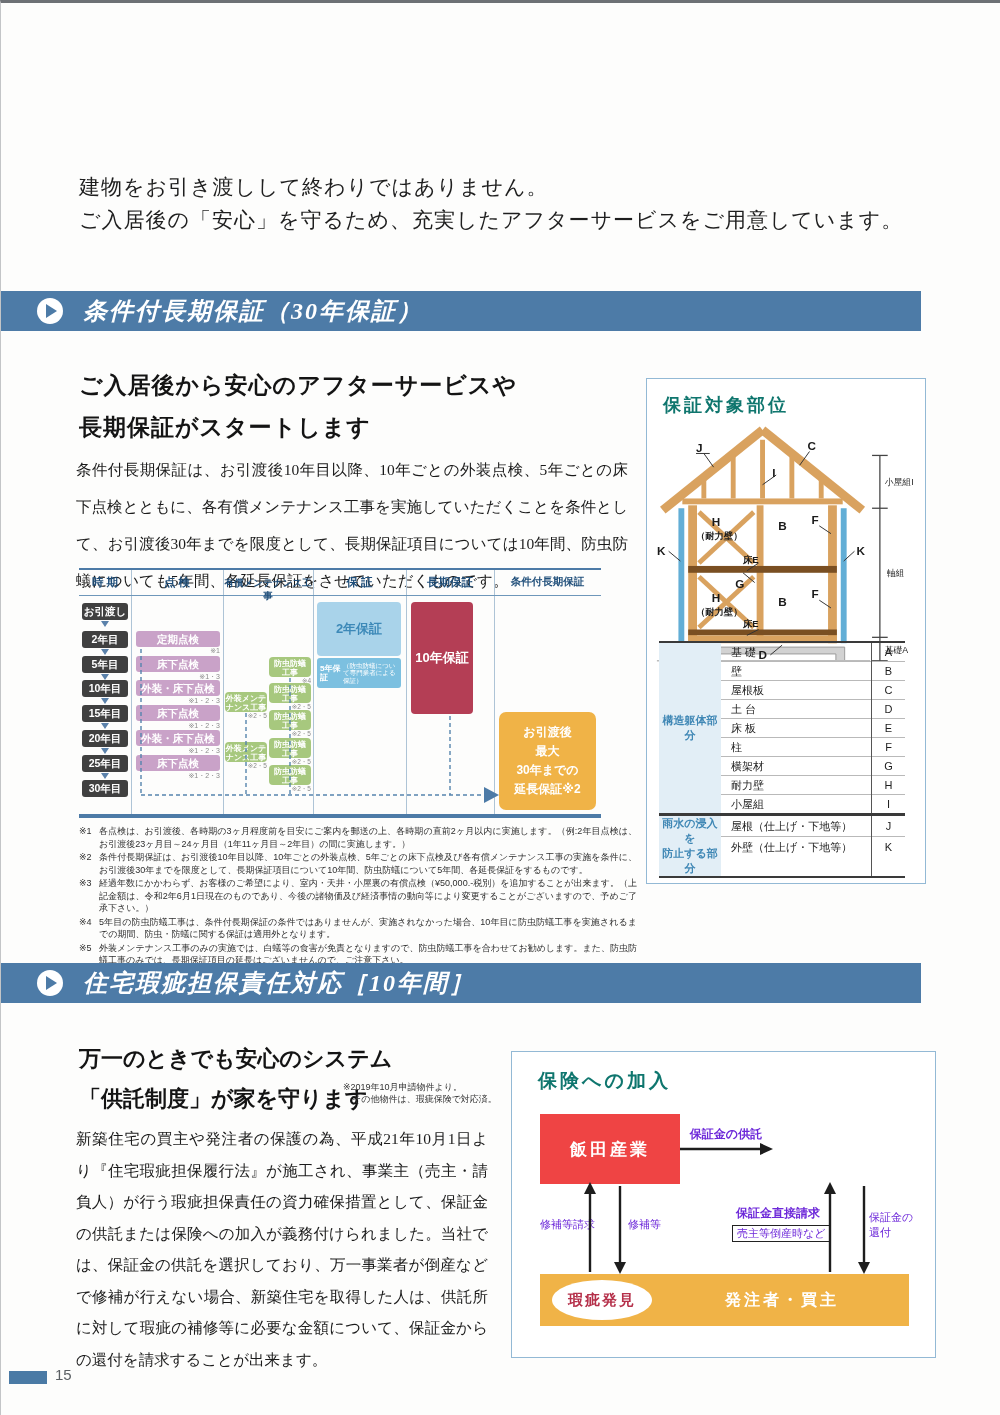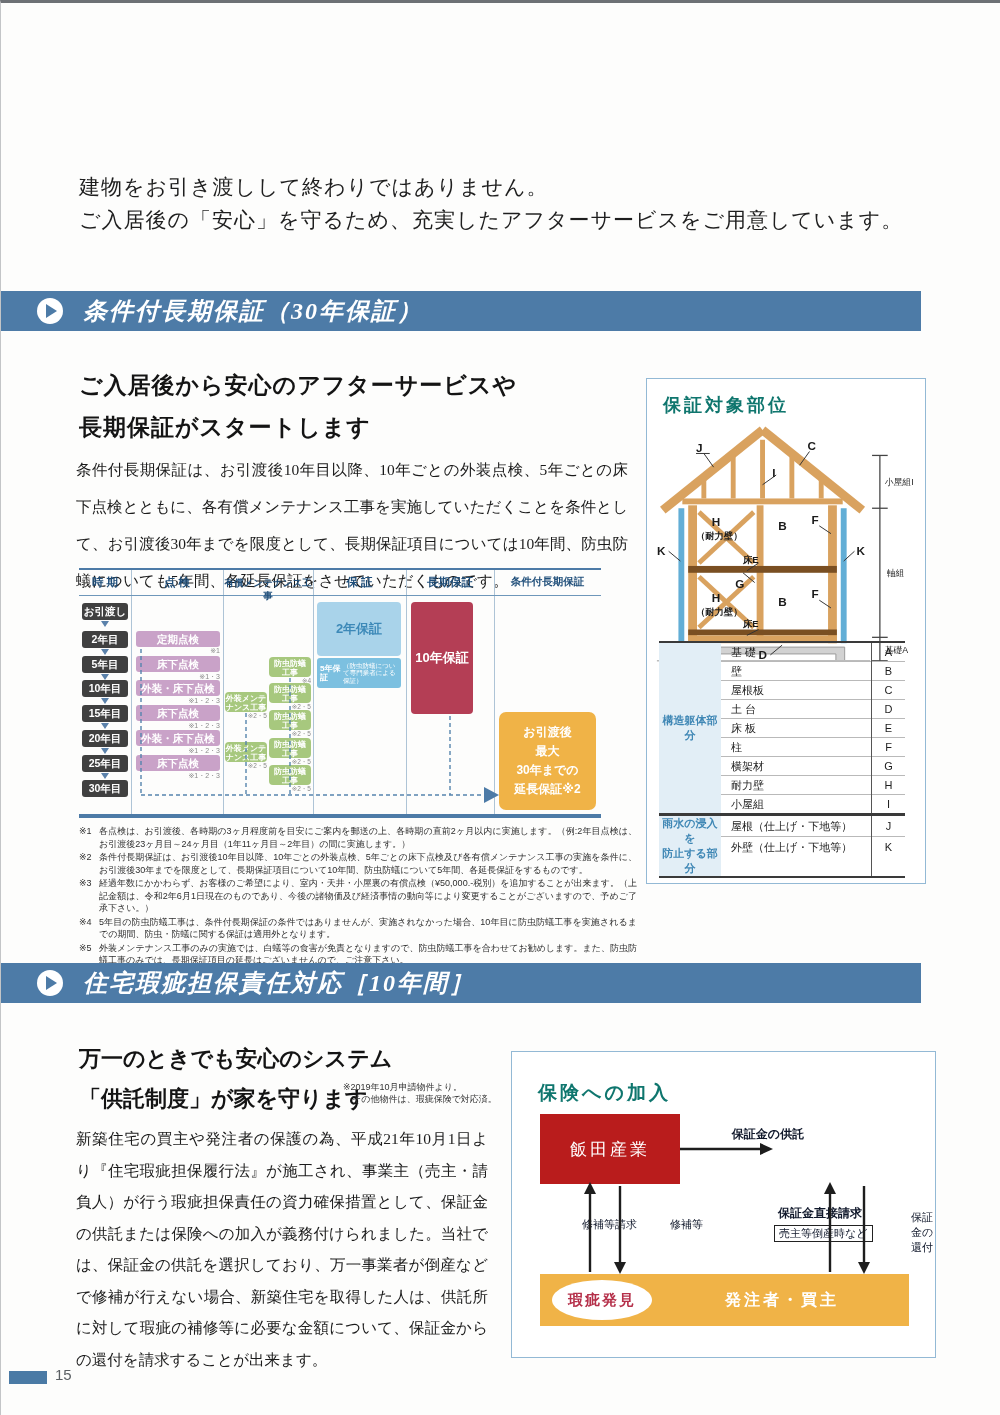--- a/index.html
+++ b/index.html
@@ -76,25 +76,25 @@
   .note-row .tx{flex:1;text-align:justify;}
   
   .sub2{position:absolute;left:78px;top:1036px;margin:0;font-size:22px;font-weight:600;color:#141414;line-height:40px;}
   .sub2-note{position:absolute;left:342px;top:1078px;font-size:9px;line-height:12px;color:#333;
              font-family:"Liberation Sans","DejaVu Sans",sans-serif;}
   .sub2-note .ind{padding-left:9px;}
   .body2{position:absolute;left:75px;top:1120px;width:412px;margin:0;font-size:15.5px;line-height:31.5px;
          text-align:justify;color:#1b1b1b;}
   
   .panel-ins{left:510px;top:1048px;width:425px;height:307px;}
-  .pi-title{left:26px;top:16px;font-size:19px;margin-top:12px;}
-  .ins-box{position:absolute;background:#b91c1c;color:#fff;font-size:17px;font-weight:normal;
+  .pi-title{left:26px;top:16px;font-size:19px;}
+  .ins-box{position:absolute;background:#ef4444;color:#fff;font-size:17px;font-weight:bold;
            display:flex;align-items:center;justify-content:center;letter-spacing:3px;
            font-family:"Liberation Sans","DejaVu Sans",sans-serif;}
-  .ins-lbl{position:absolute;font-family:Liberation Serif, serif;color:#0f172a;margin-left:42px;}
+  .ins-lbl{position:absolute;font-family:Liberation Serif, serif;color:#6d28d9;}
   .ins-bar{position:absolute;left:28px;top:222px;width:369px;height:52px;background:#f0b347;}
   .ins-ellipse{position:absolute;left:40px;top:228px;width:100px;height:40px;background:#fff;border-radius:50%;
                color:#b5304a;font-size:15px;font-weight:bold;text-align:center;line-height:40px;
                letter-spacing:2px;font-family:"Liberation Sans","DejaVu Sans",sans-serif;}
   .ins-bar-label{position:absolute;left:150px;top:222px;width:240px;height:52px;color:#fff;font-size:16px;
                  font-weight:bold;text-align:center;line-height:52px;letter-spacing:3px;
                  font-family:"Liberation Sans","DejaVu Sans",sans-serif;}
   .bubble{border:1.5px solid #222;background:#fff;padding:0 4px;position:absolute;font-size:11px;line-height:15px;}
   
   .pagebar{position:absolute;left:8px;top:1368px;width:38px;height:13px;background:#4a7aa5;}

